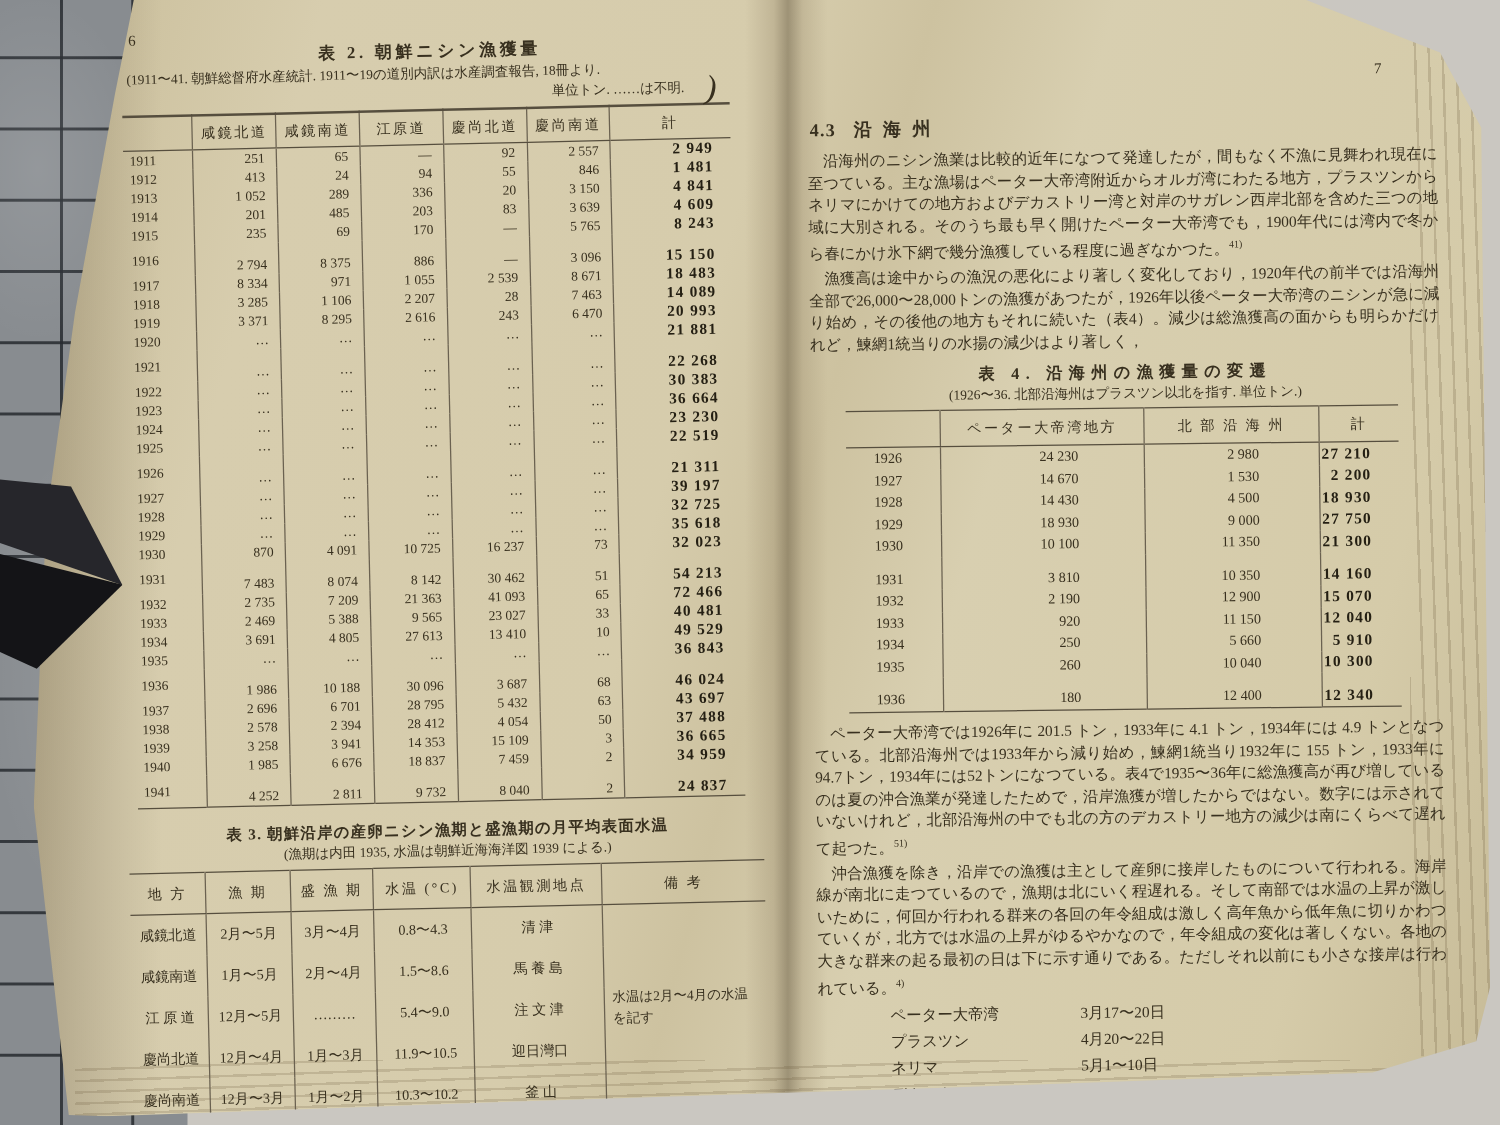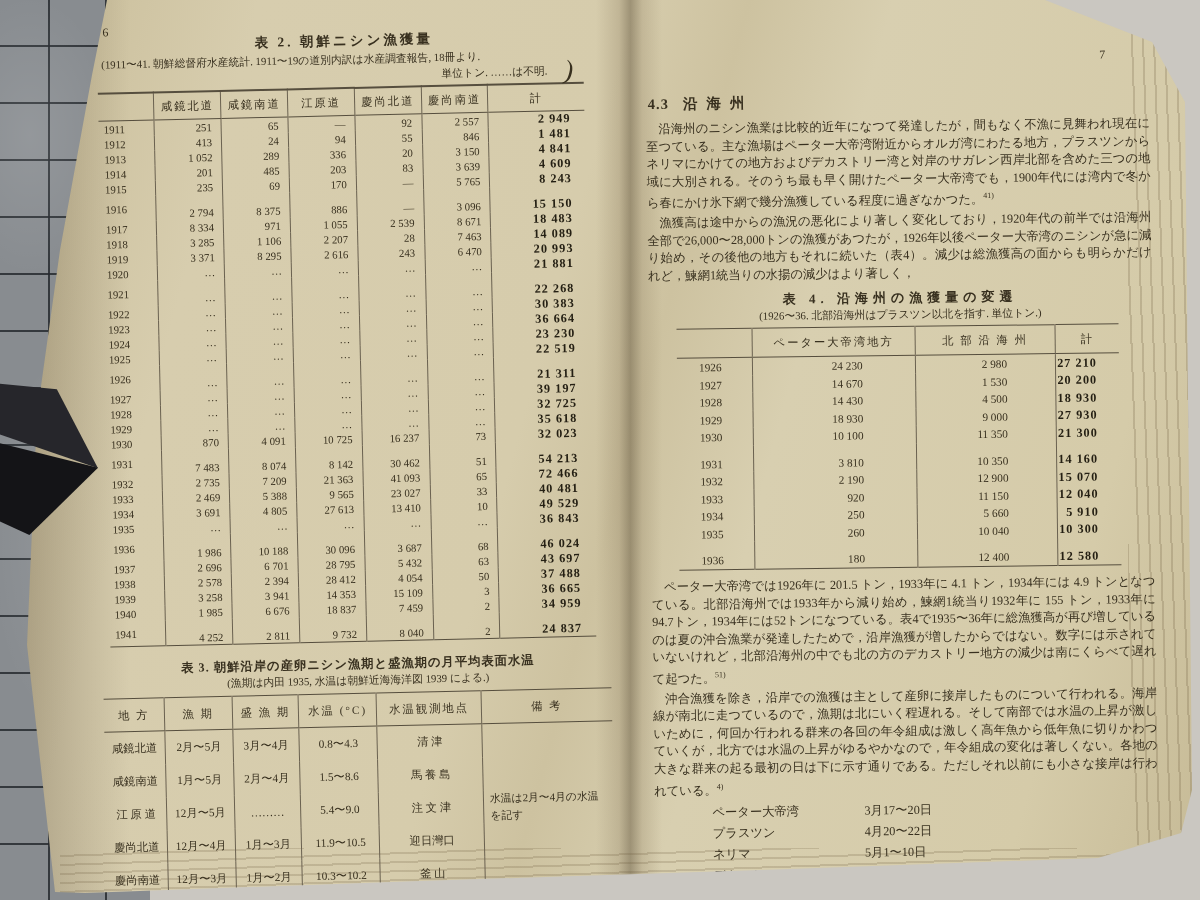--- a/index.html
+++ b/index.html
@@ -498,33 +498,33 @@
               <tr>
                 <td>1926</td>
                 <td>24 230</td>
                 <td>2 980</td>
                 <td>27 210</td>
               </tr>
               <tr>
                 <td>1927</td>
                 <td>14 670</td>
                 <td>1 530</td>
-                <td>20 200</td>
+                <td>2 200</td>
               </tr>
               <tr>
                 <td>1928</td>
                 <td>14 430</td>
                 <td>4 500</td>
                 <td>18 930</td>
               </tr>
               <tr>
                 <td>1929</td>
                 <td>18 930</td>
                 <td>9 000</td>
-                <td>27 930</td>
+                <td>27 750</td>
               </tr>
               <tr>
                 <td>1930</td>
                 <td>10 100</td>
                 <td>11 350</td>
                 <td>21 300</td>
               </tr>
               <tr class="group-gap">
                 <td>1931</td>
                 <td>3 810</td>
@@ -552,21 +552,21 @@
               <tr>
                 <td>1935</td>
                 <td>260</td>
                 <td>10 040</td>
                 <td>10 300</td>
               </tr>
               <tr class="group-gap">
                 <td>1936</td>
                 <td>180</td>
                 <td>12 400</td>
-                <td>12 580</td>
+                <td>12 340</td>
               </tr>
             </tbody>
         </table>
 
         <p class="para"><span>ペーター大帝湾では1926年に 201.5 トン，1933年に 4.1 トン，1934年には 4.9 トンとなつている。北部沿海州では1933年から減り始め，鰊網1統当り1932年に 155 トン，1933年に94.7トン，1934年には52トンになつている。表4で1935〜36年に総漁獲高が再び増しているのは夏の沖合漁業が発達したためで，沿岸漁獲が増したからではない。数字には示されていないけれど，北部沿海州の中でも北の方のデカストリー地方の減少は南にくらべて遅れて起つた。</span><sup>51)</sup></p>
         <p class="para"><span>沖合漁獲を除き，沿岸での漁獲は主として産卵に接岸したものについて行われる。海岸線が南北に走つているので，漁期は北にいく程遅れる。そして南部では水温の上昇が激しいために，何回か行われる群来の各回の年令組成は激しく高年魚から低年魚に切りかわつていくが，北方では水温の上昇がゆるやかなので，年令組成の変化は著しくない。各地の大きな群来の起る最初の日は下に示す通りである。ただしそれ以前にも小さな接岸は行われている。</span><sup>4)</sup></p>
 
         <div class="dates">
           <div class="date-row">
             <span class="place">ペーター大帝湾</span>

